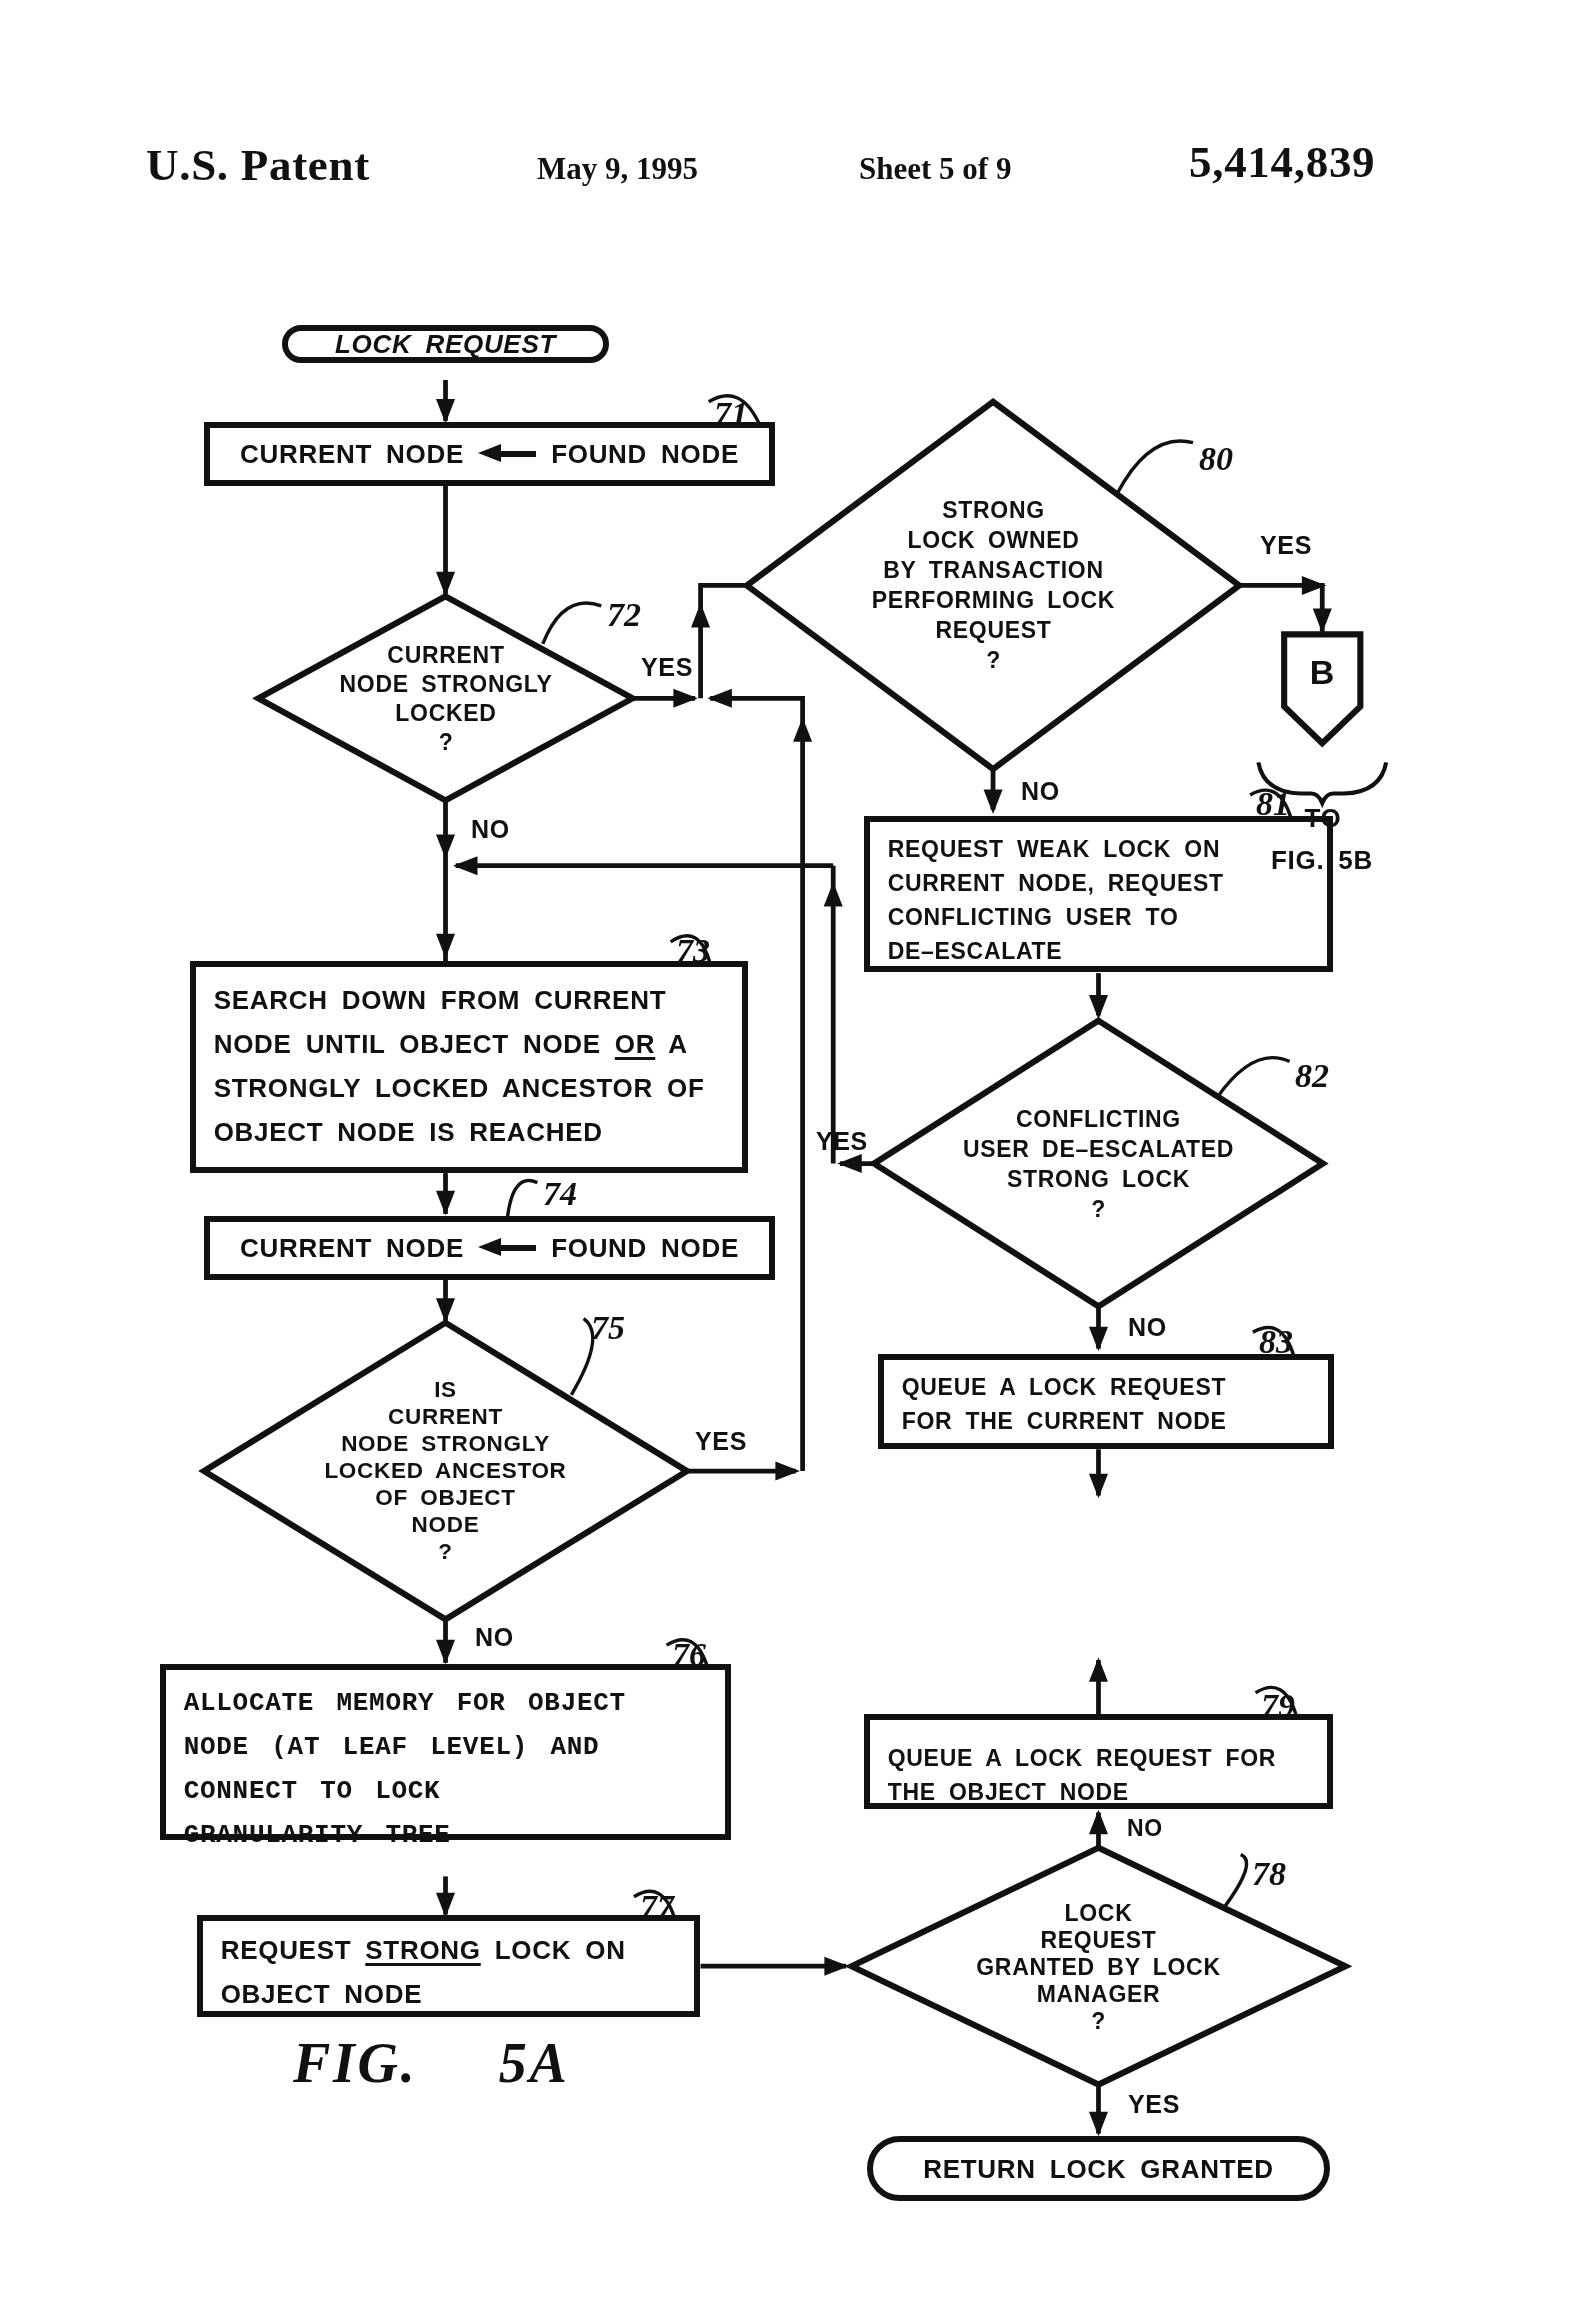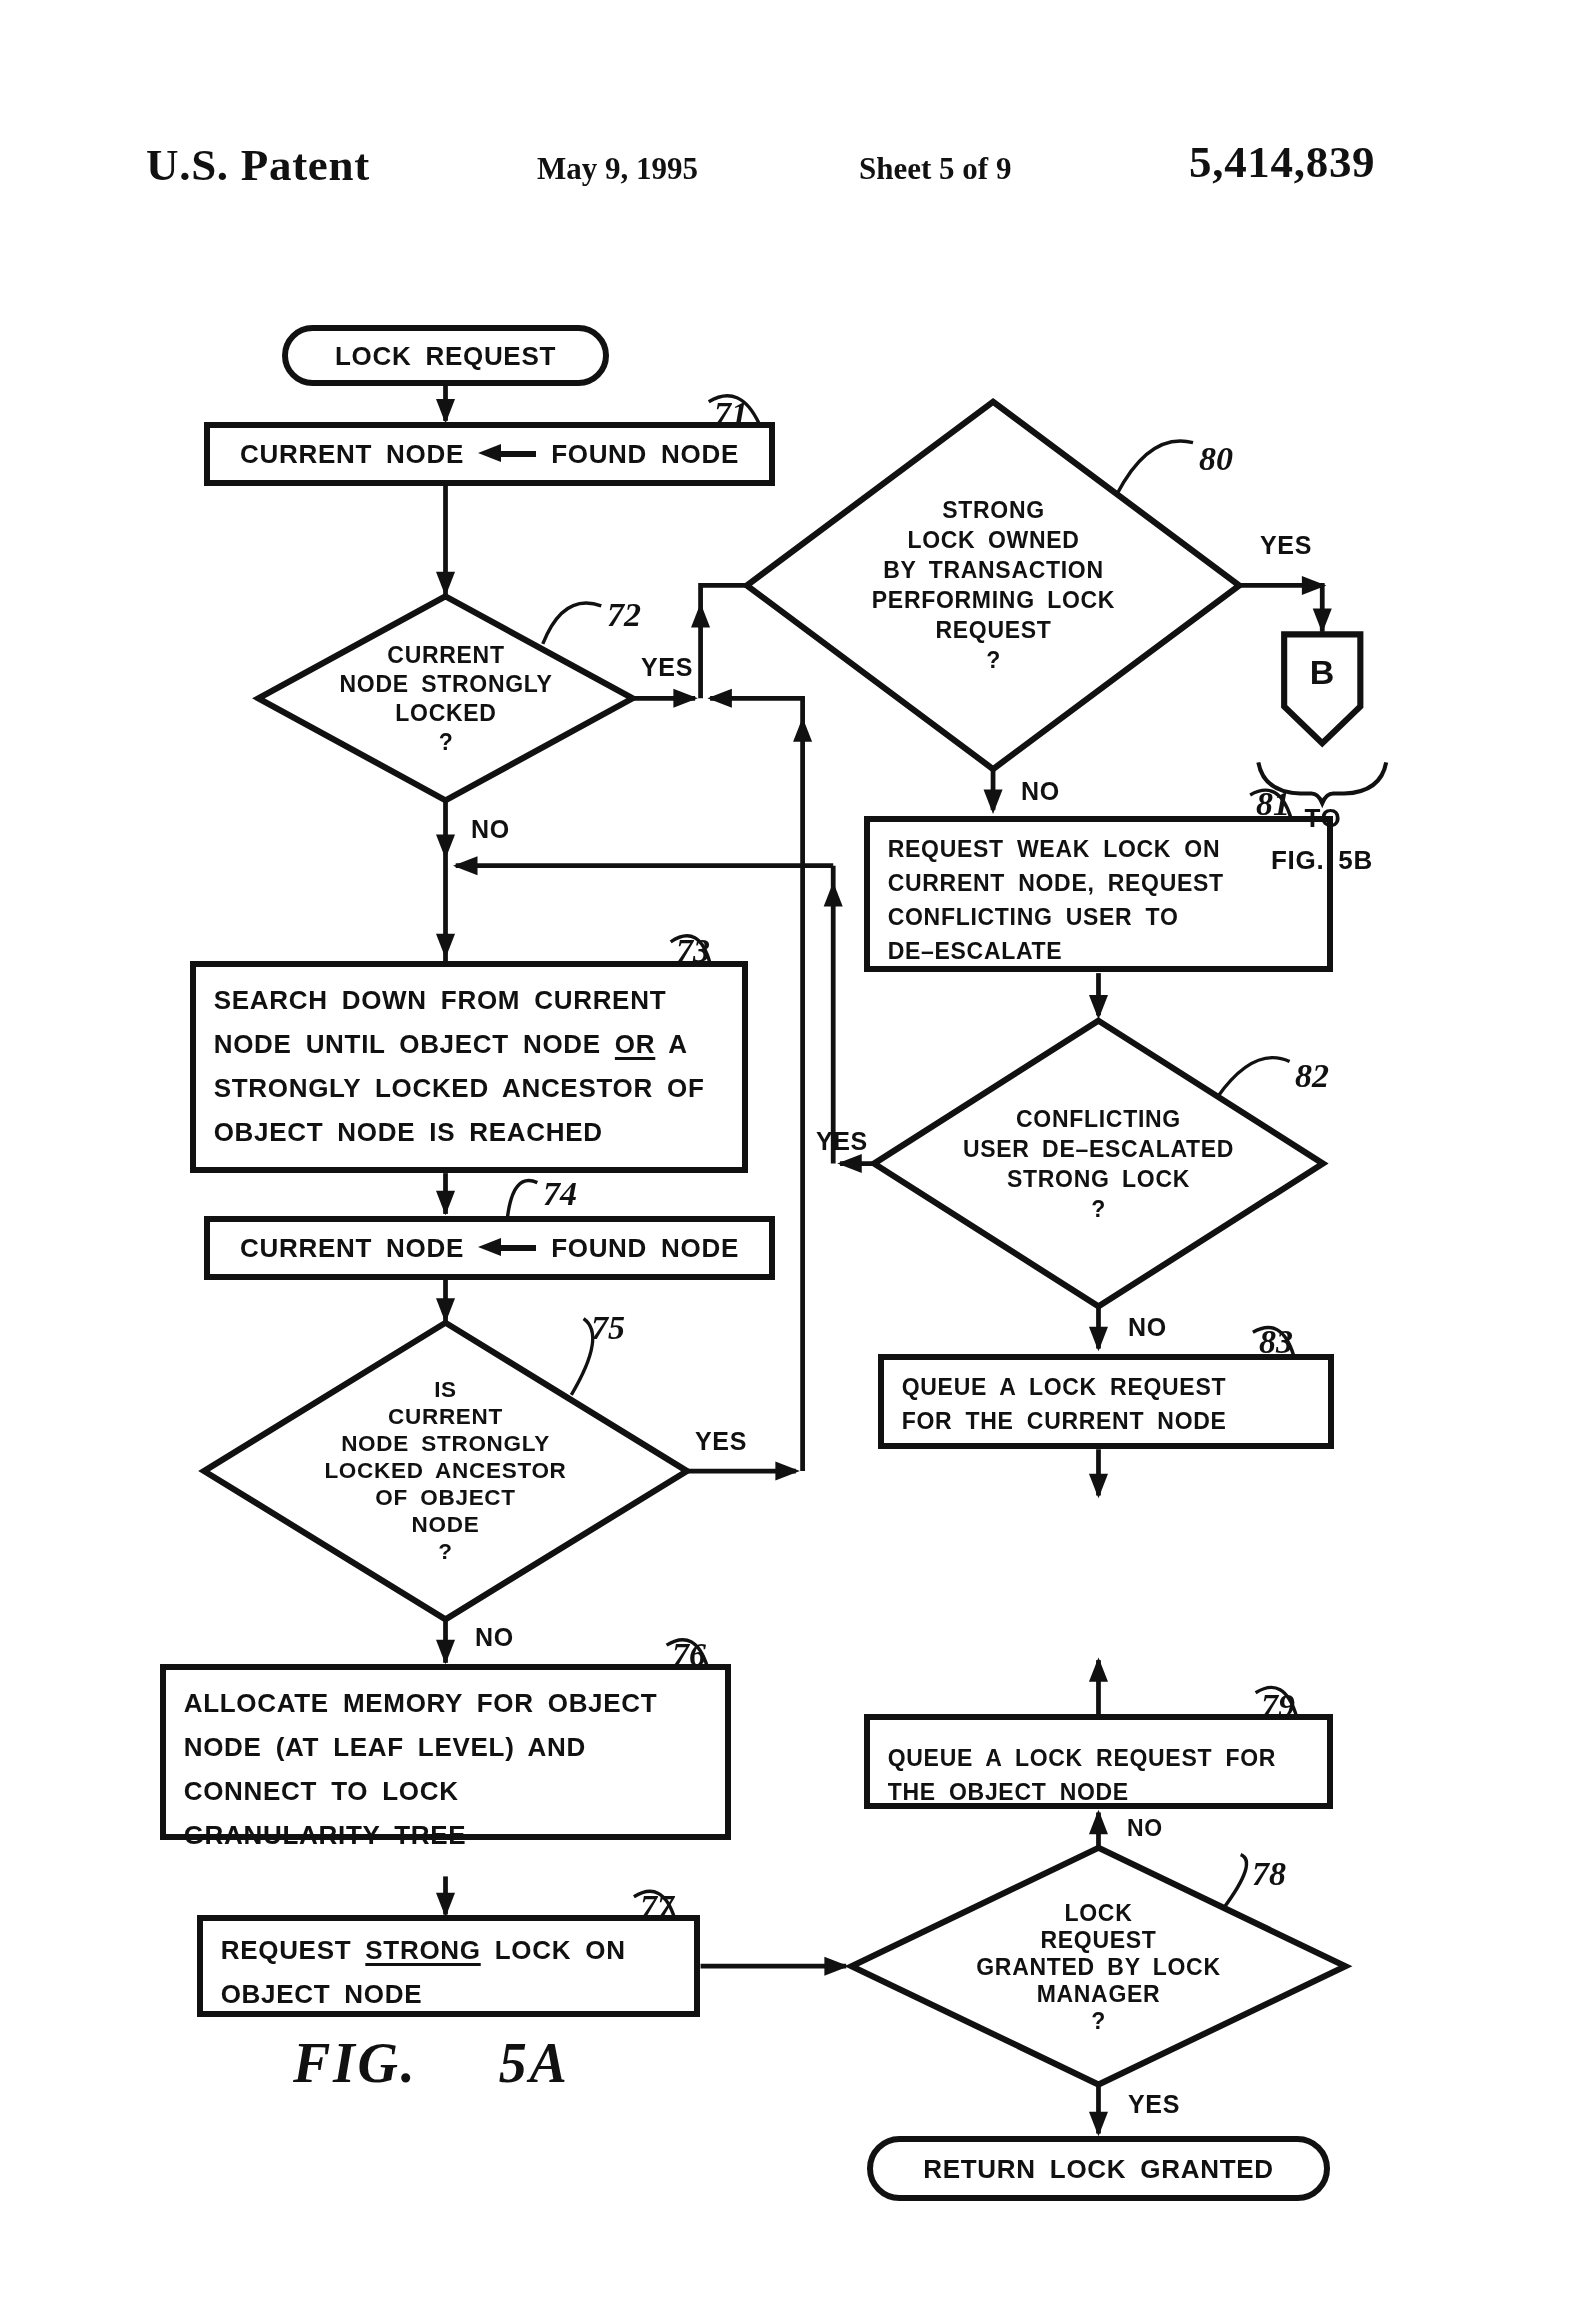--- a/index.html
+++ b/index.html
@@ -121,21 +121,21 @@
       <polygon points="1231,1710 1267,1696 1267,1724"></polygon>
       <polygon points="1225,1296 1211,1332 1239,1332"></polygon>
       <polygon points="1615,1986 1601,1950 1629,1950"></polygon>
       <polygon points="1615,2202 1601,2166 1629,2166"></polygon>
       <polygon points="1615,2436 1601,2472 1629,2472"></polygon>
       <polygon points="1615,2660 1601,2696 1629,2696"></polygon>
       <polygon points="1615,3140 1601,3104 1629,3104"></polygon>
     </g>
   </svg>
 
-  <div class="box term ctr flowtxt" style="left:282px;top:325px;width:327px;height:61px;border-width:6.8px;">
+  <div class="box term ctr flowtxt" style="left:282px;top:325px;width:327px;height:38px;border-width:6.8px;font-style:italic;">
     <span>LOCK REQUEST</span>
   </div>
 
   <div class="box ctr flowtxt" style="left:204px;top:422px;width:571px;height:64px;">
     <span>CURRENT NODE</span>
     <span class="harrow">
         <span class="shaft"></span>
       </span>
     <span>FOUND NODE</span>
   </div>
@@ -148,21 +148,21 @@
   </div>
 
   <div class="box ctr flowtxt" style="left:204px;top:1216px;width:571px;height:64px;">
     <span>CURRENT NODE</span>
     <span class="harrow">
         <span class="shaft"></span>
       </span>
     <span>FOUND NODE</span>
   </div>
 
-  <div class="box pad flowtxt" style="left:160px;top:1664px;width:571px;height:176px;">
+  <div class="box pad flowtxt" style="left:160px;top:1664px;width:571px;height:176px;font-family:Liberation Mono, monospace;">
     <div>ALLOCATE MEMORY FOR OBJECT</div>
     <div>NODE (AT LEAF LEVEL) AND</div>
     <div>CONNECT TO LOCK</div>
     <div>GRANULARITY TREE</div>
   </div>
 
   <div class="box pad flowtxt" style="left:197px;top:1915px;width:503px;height:102px;padding-top:6.8px;">
     <div><span>REQUEST </span><span class="u">STRONG</span><span> LOCK ON</span></div>
     <div>OBJECT NODE</div>
   </div>

